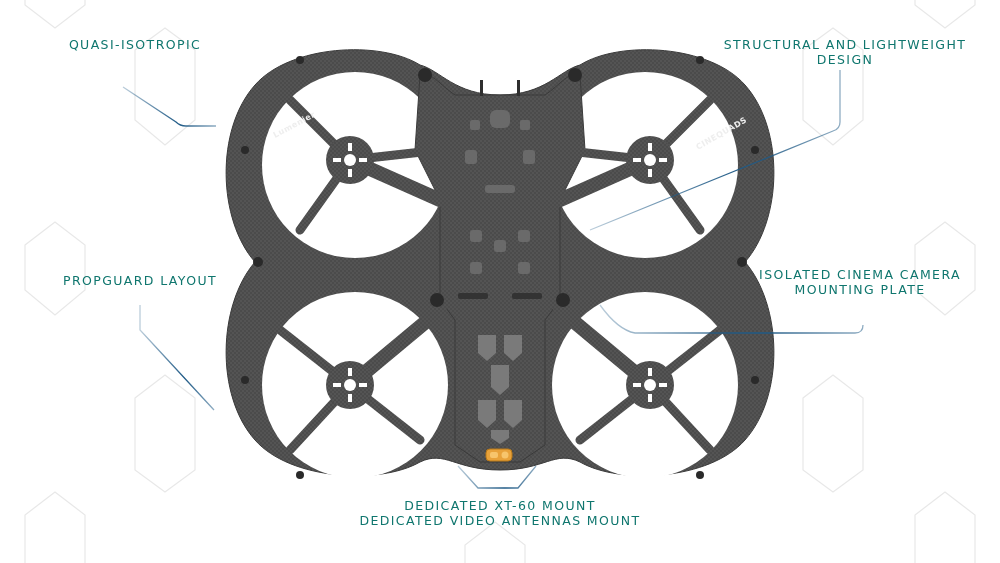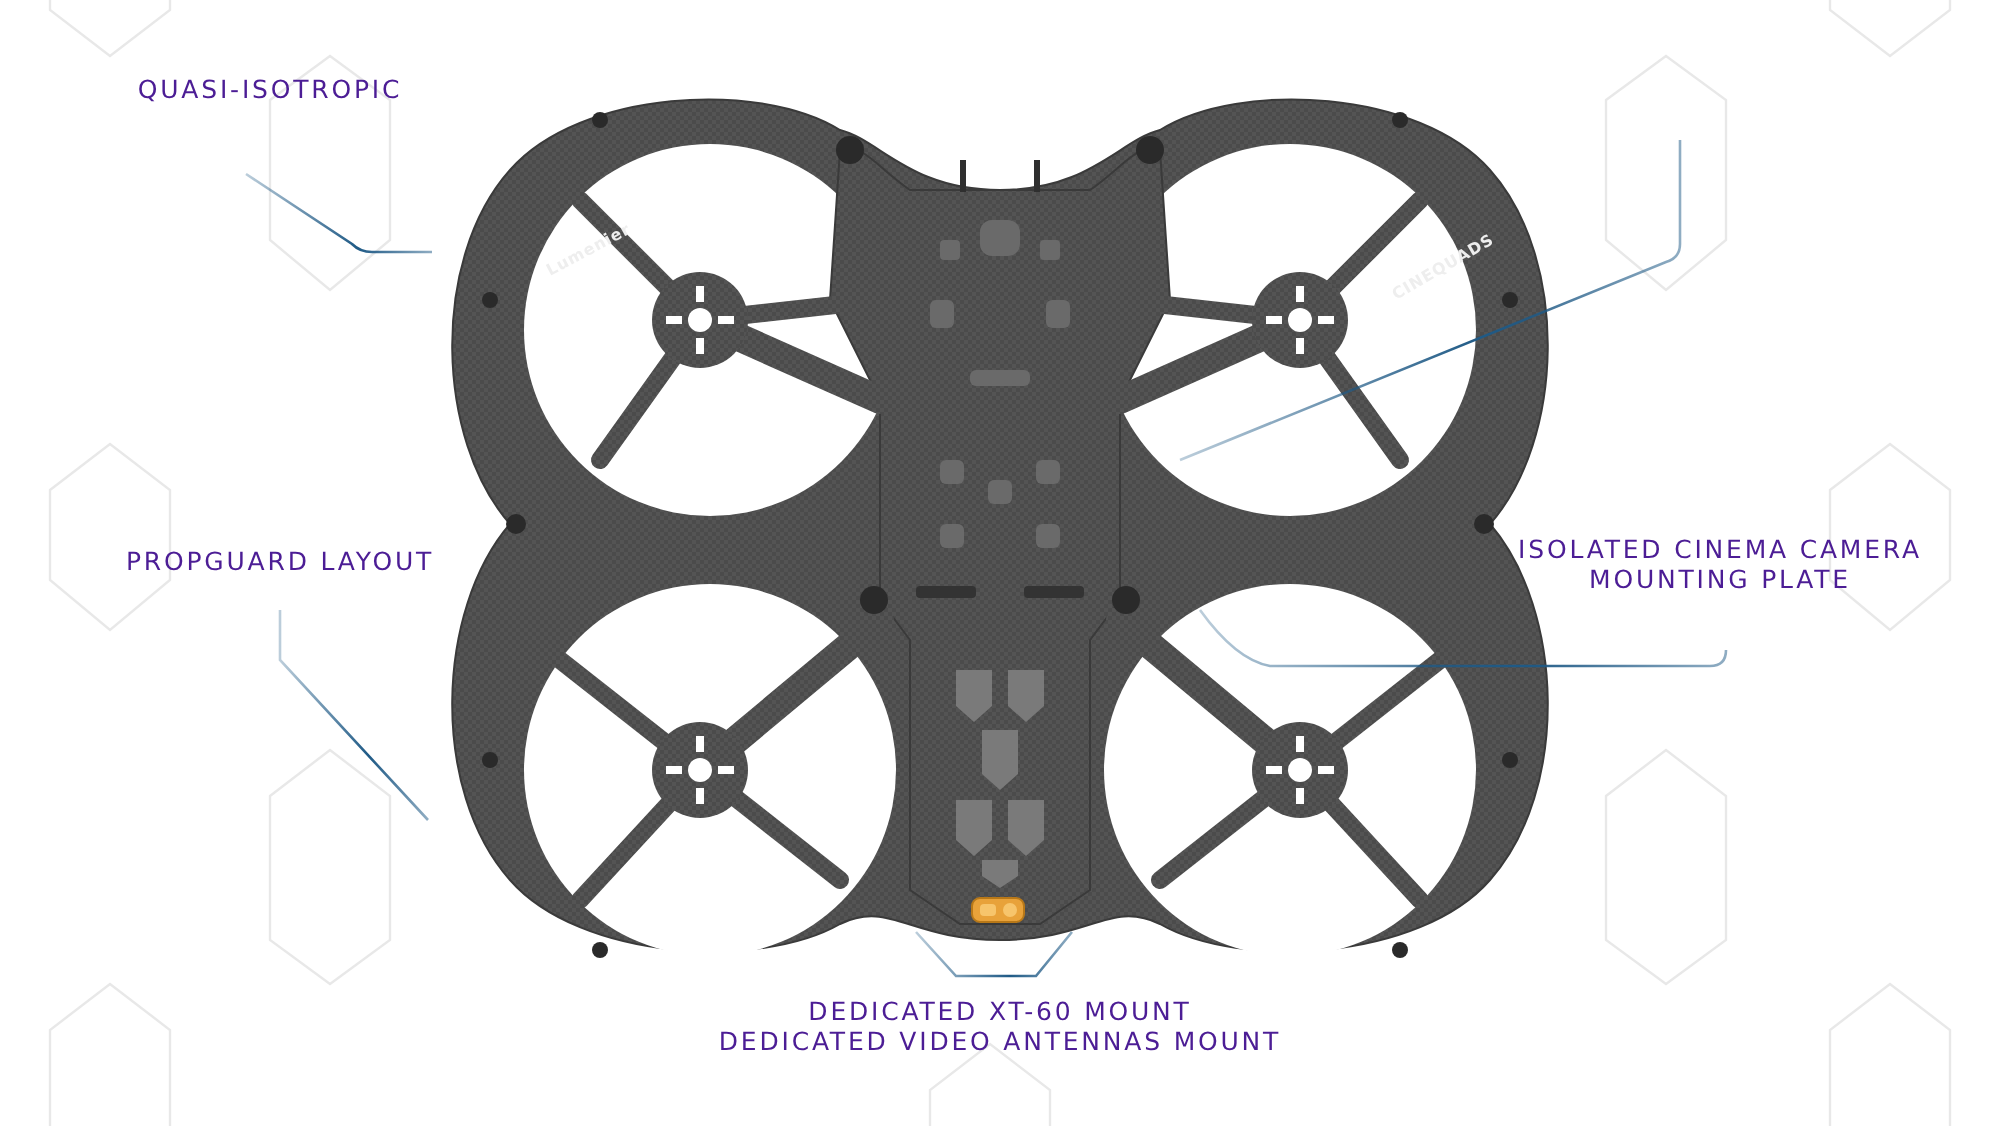--- a/index.html
+++ b/index.html
@@ -1,20 +1,20 @@
 <!DOCTYPE html>
 <html><head>
 <meta charset="utf-8">
 <style>
   html, body { margin:0; padding:0; }
   body { width:1000px; height:563px; overflow:hidden; background:#ffffff; position:relative; font-family:"DejaVu Sans", sans-serif; }
   .stage { position:absolute; left:0; top:0; width:1000px; height:563px; }
   .bg-svg, .frame-svg, .lines-svg { position:absolute; left:0; top:0; width:1000px; height:563px; }
   .label {
-    position:absolute; text-align:center; color:#4c1d95;
+    position:absolute; text-align:center; color:#0f766e;
     font-family:"DejaVu Sans", sans-serif; font-size:12.5px; letter-spacing:1.4px;
     line-height:15px; text-transform:uppercase; font-weight:normal; white-space:nowrap;
   }
   .label span { display:block; }
   .brand { font-family:"DejaVu Sans", sans-serif; font-weight:bold; fill:#eeeeee; font-size:8px; letter-spacing:0.5px; }
 </style>
 </head>
 <body>
 
 <div class="stage">
@@ -197,20 +197,24 @@
       <path d="M140,305 L140,330 L214,410"></path>
       <path d="M600,305 Q618,330 635,333 L855,333 Q863,333 863,325"></path>
       <path d="M458,466 L478,488 L518,488 L536,466"></path>
     </g>
   </svg>
 
   <div class="label" style="left:30px; top:37px; width:210px;">
     <span>QUASI-ISOTROPIC</span>
   </div>
 
+  <div class="label" style="left:700px; top:37px; width:290px;">
+    <span>STRUCTURAL AND LIGHTWEIGHT</span>
+    <span>DESIGN</span>
+  </div>
 
   <div class="label" style="left:40px; top:273px; width:200px;">
     <span>PROPGUARD LAYOUT</span>
   </div>
 
   <div class="label" style="left:745px; top:267px; width:230px;">
     <span>ISOLATED CINEMA CAMERA</span>
     <span>MOUNTING PLATE</span>
   </div>
 

